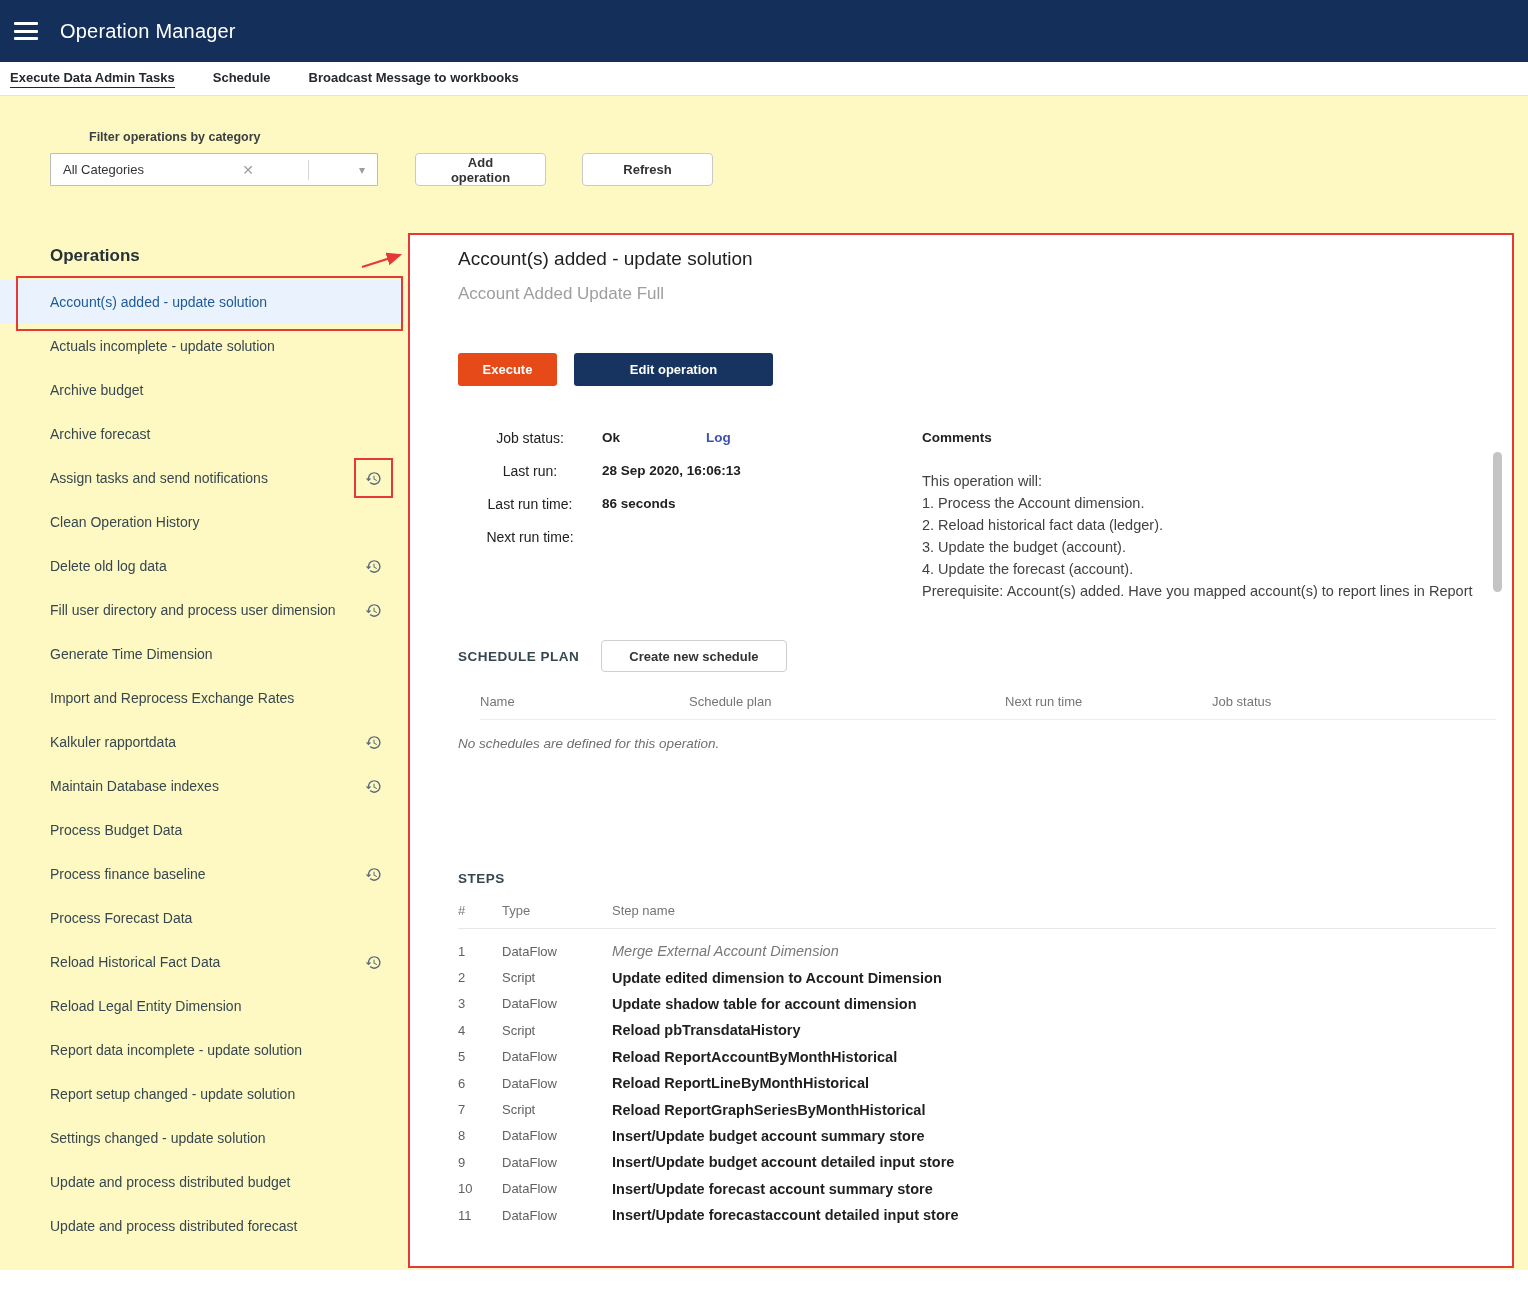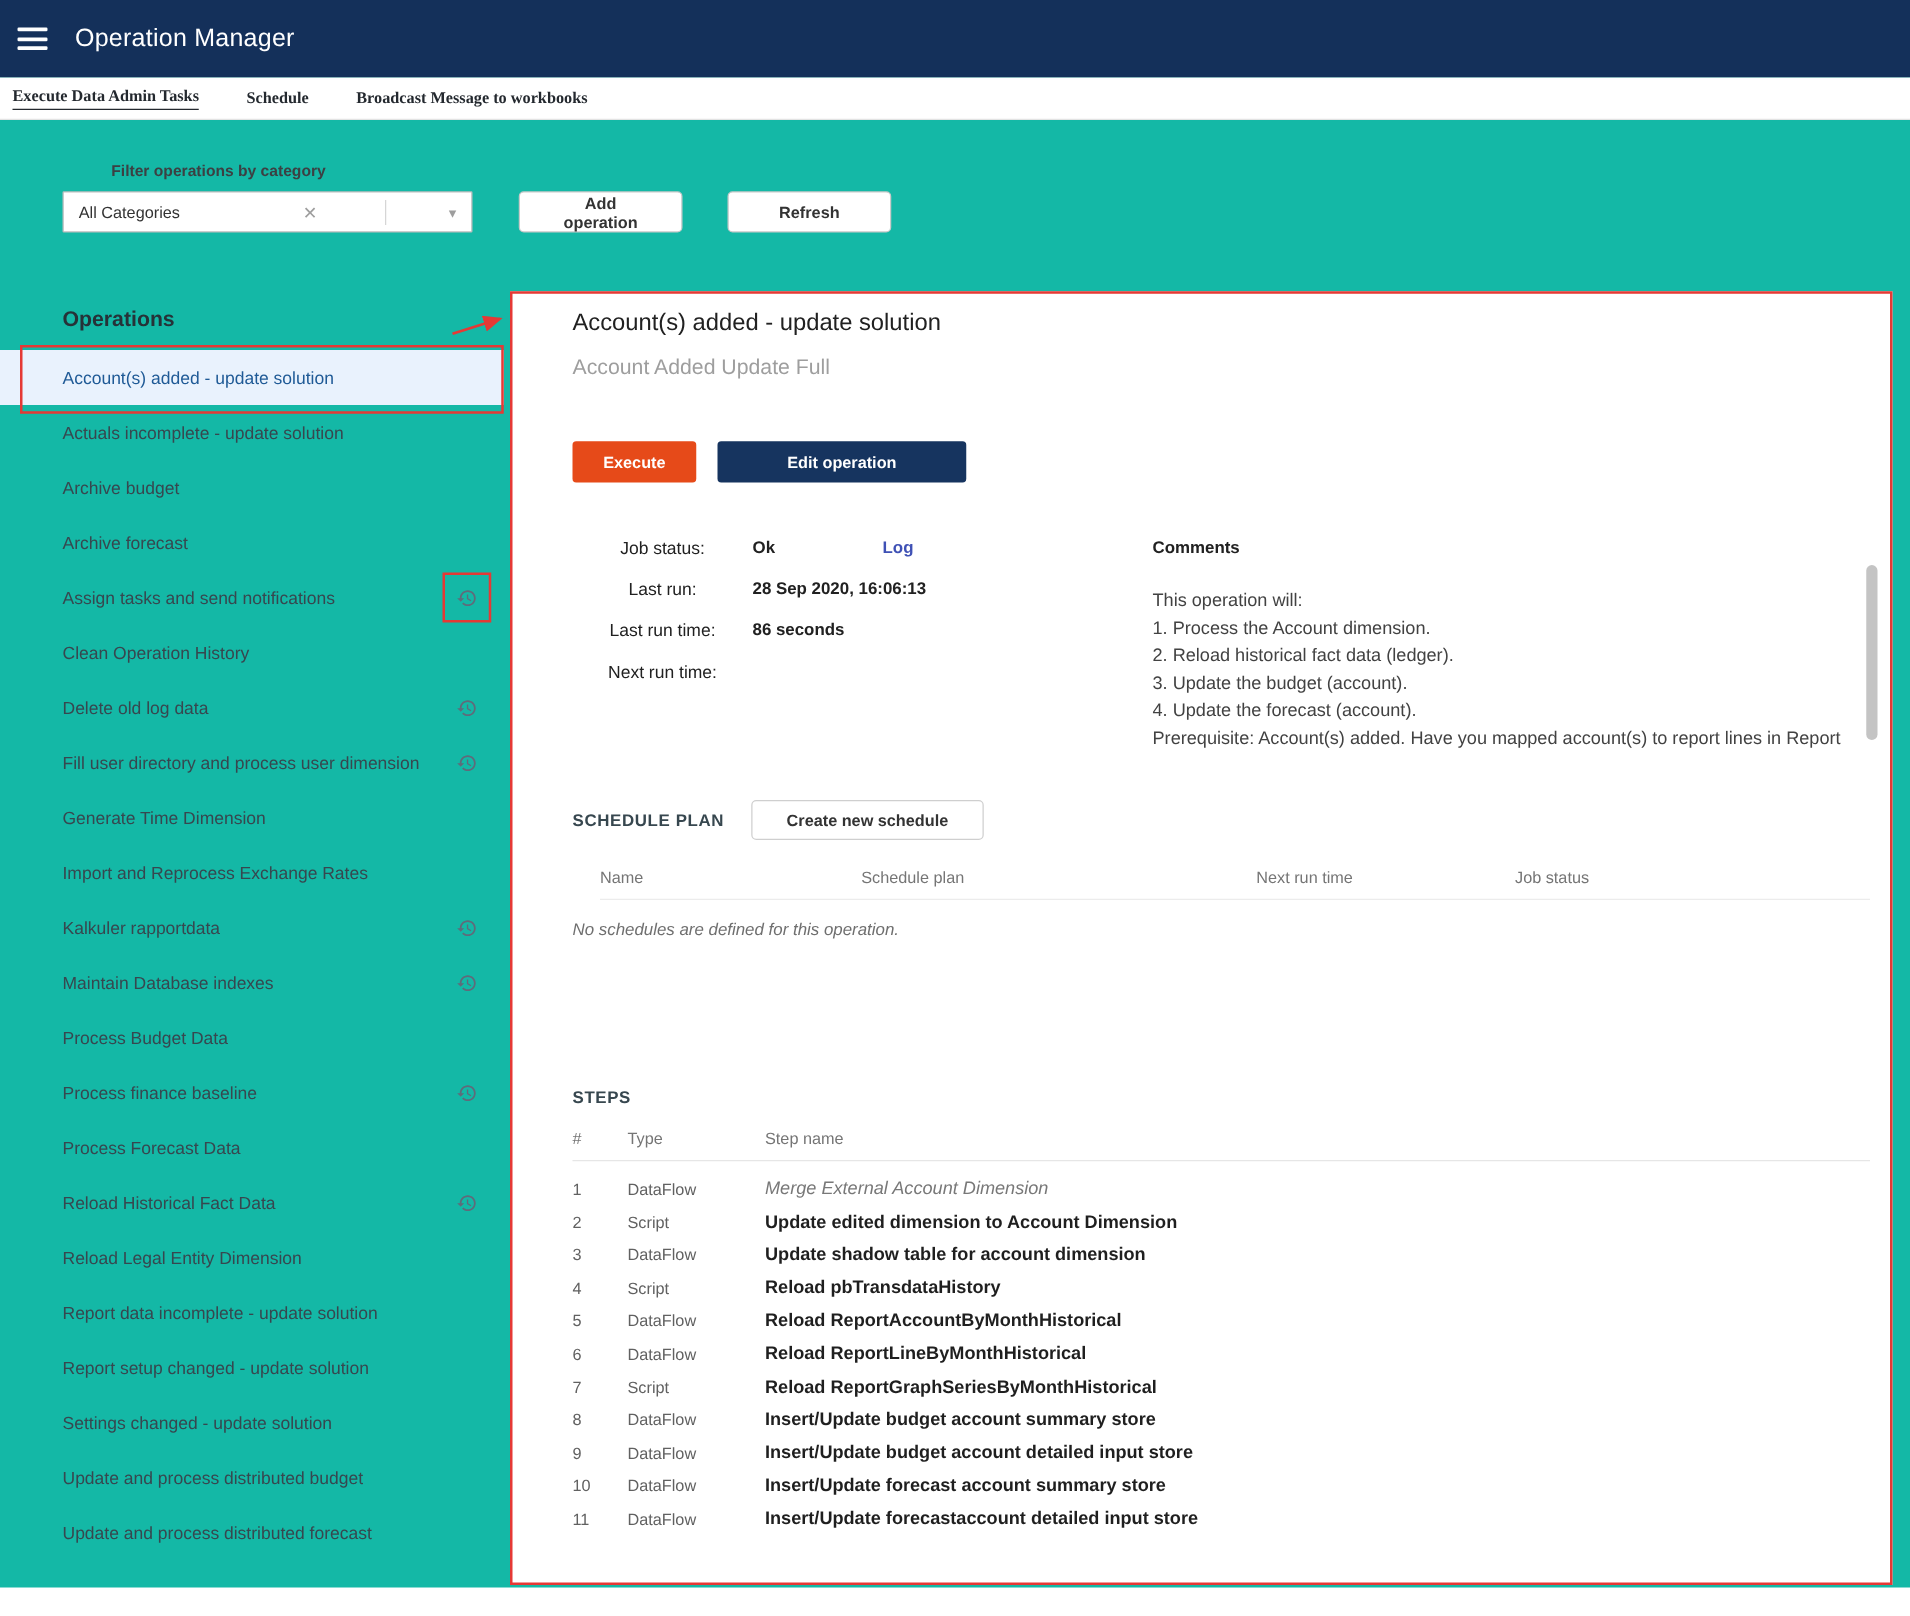--- a/index.html
+++ b/index.html
@@ -3,37 +3,37 @@
 <meta charset="utf-8">
 <style>
   * { box-sizing: border-box; margin: 0; padding: 0; }
   html, body { width: 1528px; height: 1293px; }
   body {
     font-family: "Liberation Sans", sans-serif;
     background: #ffffff;
     color: #212121;
     overflow: hidden;
   }
-  .page { position: relative; width: 1528px; height: 1270px; background: #14b8a6; }
+  .page { position: relative; width: 1528px; height: 1270px; background: #fef9c3; }
 
   
   .appbar {
     position: absolute; left: 0; top: 0; width: 1528px; height: 62px;
     background: #14305a; display: flex; align-items: center;
     box-shadow: 0 1px 3px rgba(0,0,0,.2);
   }
   .hamburger { width: 24px; height: 18px; margin: 0 0 0 14px; display: flex; flex-direction: column; justify-content: space-between; cursor: pointer; }
   .hamburger span { display: block; height: 3px; background: #fff; border-radius: 1px; }
   .appbar-title { color: #fff; font-size: 20px; font-weight: 500; margin-left: 22px; letter-spacing: .2px; }
 
   
   .tabbar {
     position: absolute; left: 0; top: 62px; width: 1528px; height: 34px;
     background: #fff; border-bottom: 1px solid #e3e3e3;
-    display: flex; align-items: center; padding-left: 10px; font-family: Liberation Serif, serif;
+    display: flex; align-items: center; padding-left: 10px;
   }
   .tab { font-size: 13px; font-weight: 600; color: #24292f; margin-right: 38px; cursor: pointer; padding-bottom: 2px; }
   .tab.active { border-bottom: 1px solid #24292f; }
   .tab:not(.active) { font-weight: 600; }
 
   
   .filter-label { position: absolute; left: 50px; top: 130px; font-size: 12.5px; font-weight: 600; color: #3c4043; padding-left: 39px; }
   .select-box {
     position: absolute; left: 50px; top: 153px; width: 328px; height: 33px;
     border: 1px solid #bdbdbd; border-radius: 1px; display: flex; align-items: center;

